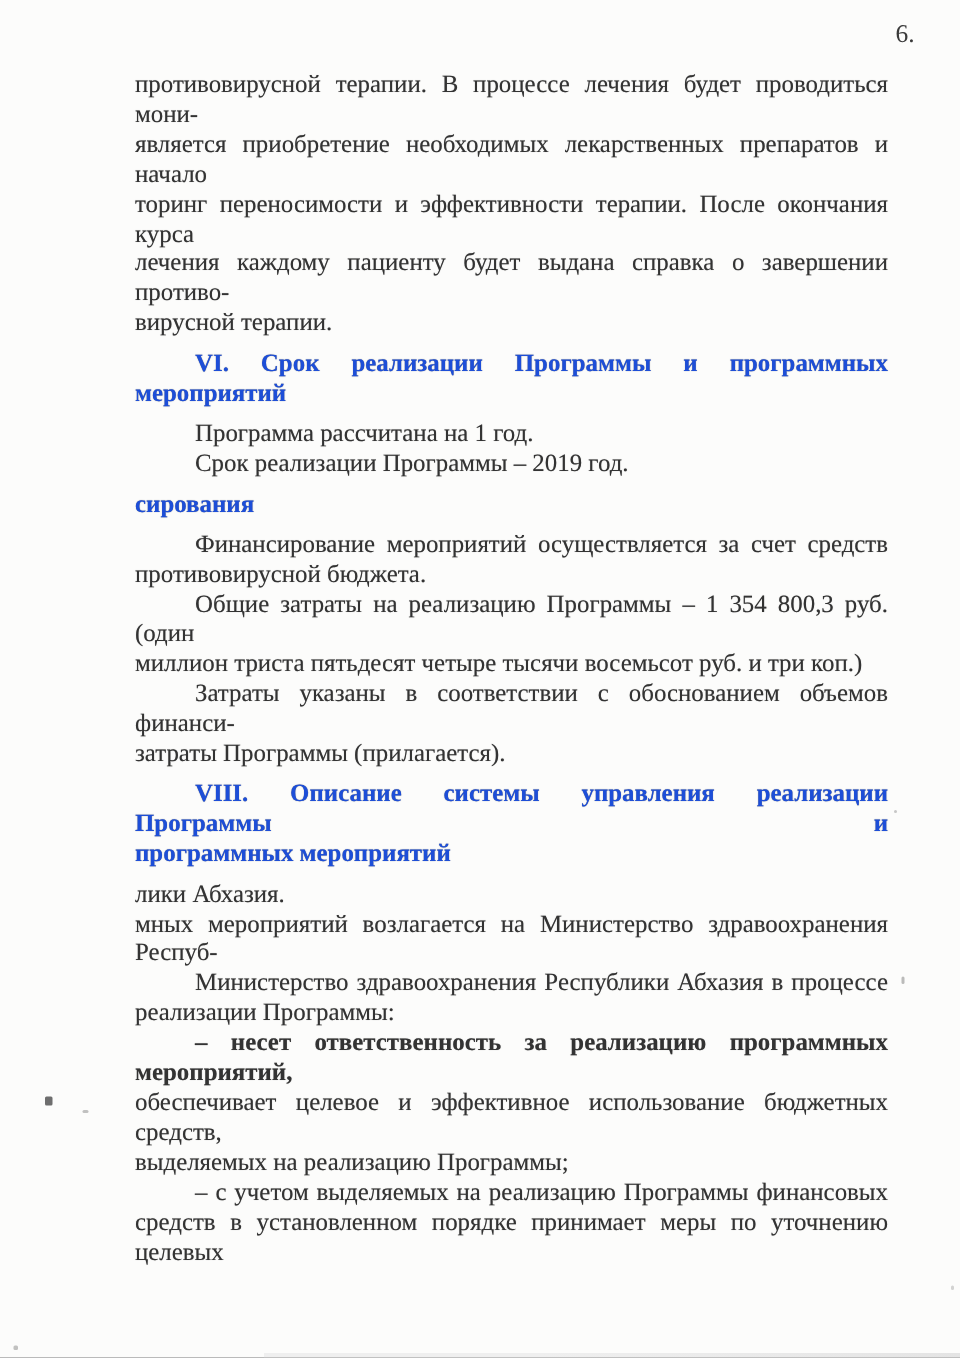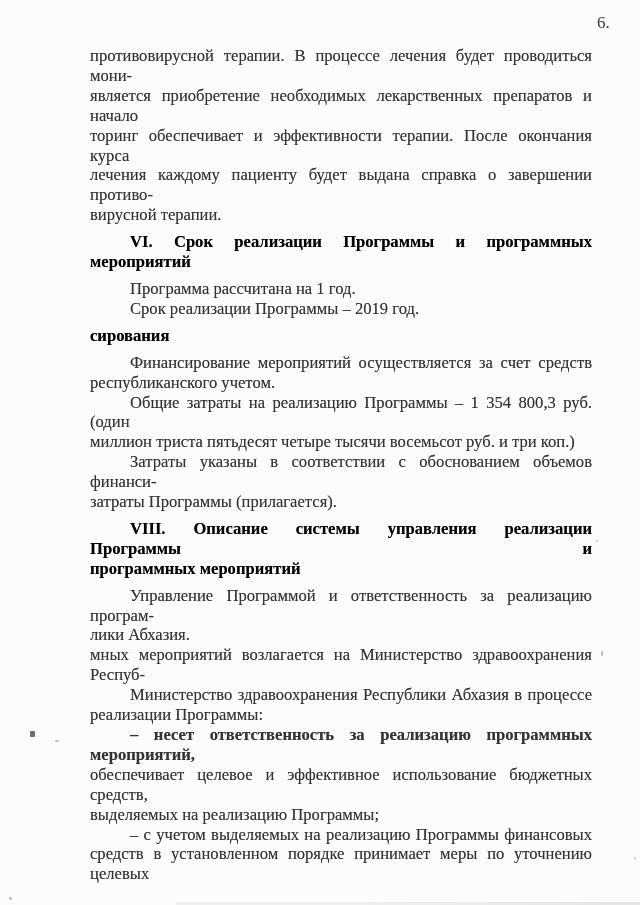--- a/index.html
+++ b/index.html
@@ -25,21 +25,21 @@
     left: 90px;
     top: 46px;
     width: 502px;
     font-size: 16.6px;
     line-height: 19.9px;
     text-shadow: 0 0 0.5px rgba(70,70,70,0.55);
   }
   .block { margin: 0; }
   .block.h {
     font-weight: bold;
-    color: #000000;
+    color: #1d4ed8;
     text-shadow: 0 0 0.6px rgba(25,25,25,0.6);
   }
   .block.space-before { margin-top: 7px; }
   .block.space-after  { margin-bottom: 7px; }
   .line {
     white-space: normal;
     text-align: justify;
     text-align-last: justify;
   }
   .line.last { text-align-last: left; }
@@ -65,54 +65,53 @@
 </head>
 <body>
 
 <div class="page">
   <div class="page-number">6.</div>
 
   <div class="content">
       <div class="block p">
         <div class="line">противовирусной терапии. В процессе лечения будет проводиться мони-</div>
         <div class="line">является приобретение необходимых лекарственных препаратов и начало</div>
-        <div class="line">торинг обеспечивает и эффективности терапии. После окончания курса</div>
+        <div class="line">торинг переносимости и эффективности терапии. После окончания курса</div>
         <div class="line">лечения каждому пациенту будет выдана справка о завершении противо-</div>
         <div class="line last">вирусной терапии.</div>
       </div>
       <div class="block h space-before space-after">
         <div class="line last" style="text-indent: 40px;">VI. Срок реализации Программы и программных мероприятий</div>
       </div>
       <div class="block p">
         <div class="line last" style="text-indent: 40px;">Программа рассчитана на 1 год.</div>
       </div>
       <div class="block p">
         <div class="line last" style="text-indent: 40px;">Срок реализации Программы – 2019 год.</div>
       </div>
       <div class="block h space-before space-after">
         <div class="line last">сирования</div>
       </div>
       <div class="block p">
         <div class="line" style="text-indent: 40px;">Финансирование мероприятий осуществляется за счет средств</div>
-        <div class="line last">республиканского учетом.</div>
+        <div class="line last">противовирусной бюджета.</div>
       </div>
       <div class="block p">
         <div class="line" style="text-indent: 40px;">Общие затраты на реализацию Программы  – 1 354 800,3  руб. (один</div>
         <div class="line last">миллион триста пятьдесят четыре тысячи восемьсот руб. и три коп.)</div>
       </div>
       <div class="block p">
         <div class="line" style="text-indent: 40px;">Затраты указаны в соответствии с обоснованием объемов финанси-</div>
         <div class="line last">затраты Программы (прилагается).</div>
       </div>
       <div class="block h space-before space-after">
         <div class="line" style="text-indent: 40px;">VIII. Описание системы управления реализации Программы и</div>
         <div class="line last">программных мероприятий</div>
       </div>
       <div class="block p">
-        <div class="line" style="text-indent: 40px;">Управление Программой и ответственность за реализацию програм-</div>
         <div class="line last">лики Абхазия.</div>
         <div class="line">мных мероприятий возлагается на Министерство здравоохранения Респуб-</div>
       </div>
       <div class="block p">
         <div class="line" style="text-indent: 40px;">Министерство здравоохранения Республики Абхазия в процессе</div>
         <div class="line last">реализации Программы:</div>
       </div>
       <div class="block p">
         <div class="line" style="text-indent: 40px; font-weight: bold;">– несет ответственность за реализацию программных мероприятий,</div>
         <div class="line">обеспечивает целевое и эффективное использование бюджетных средств,</div>

